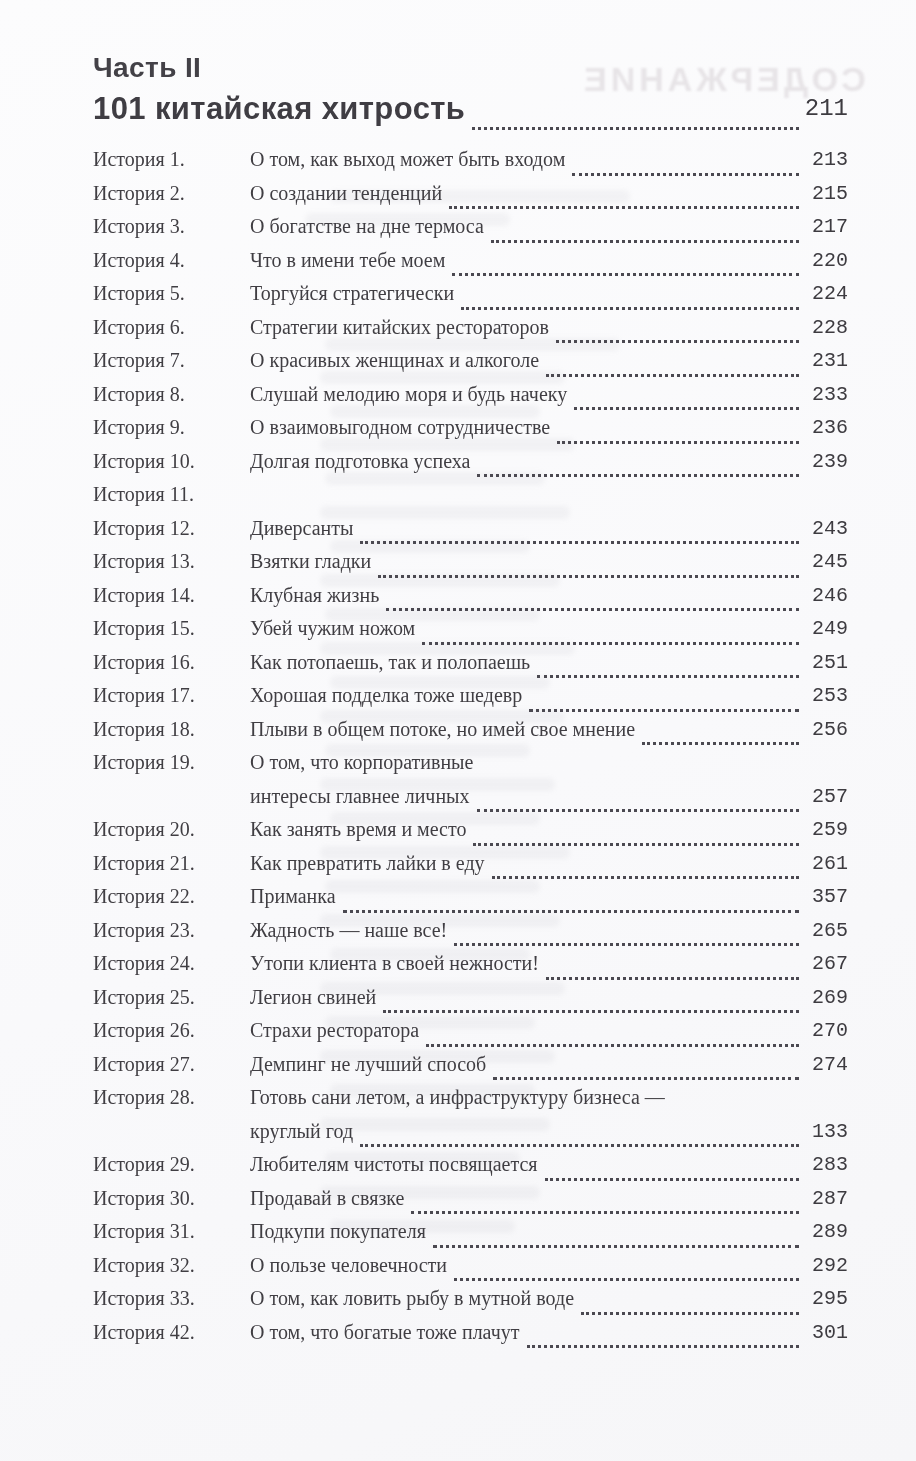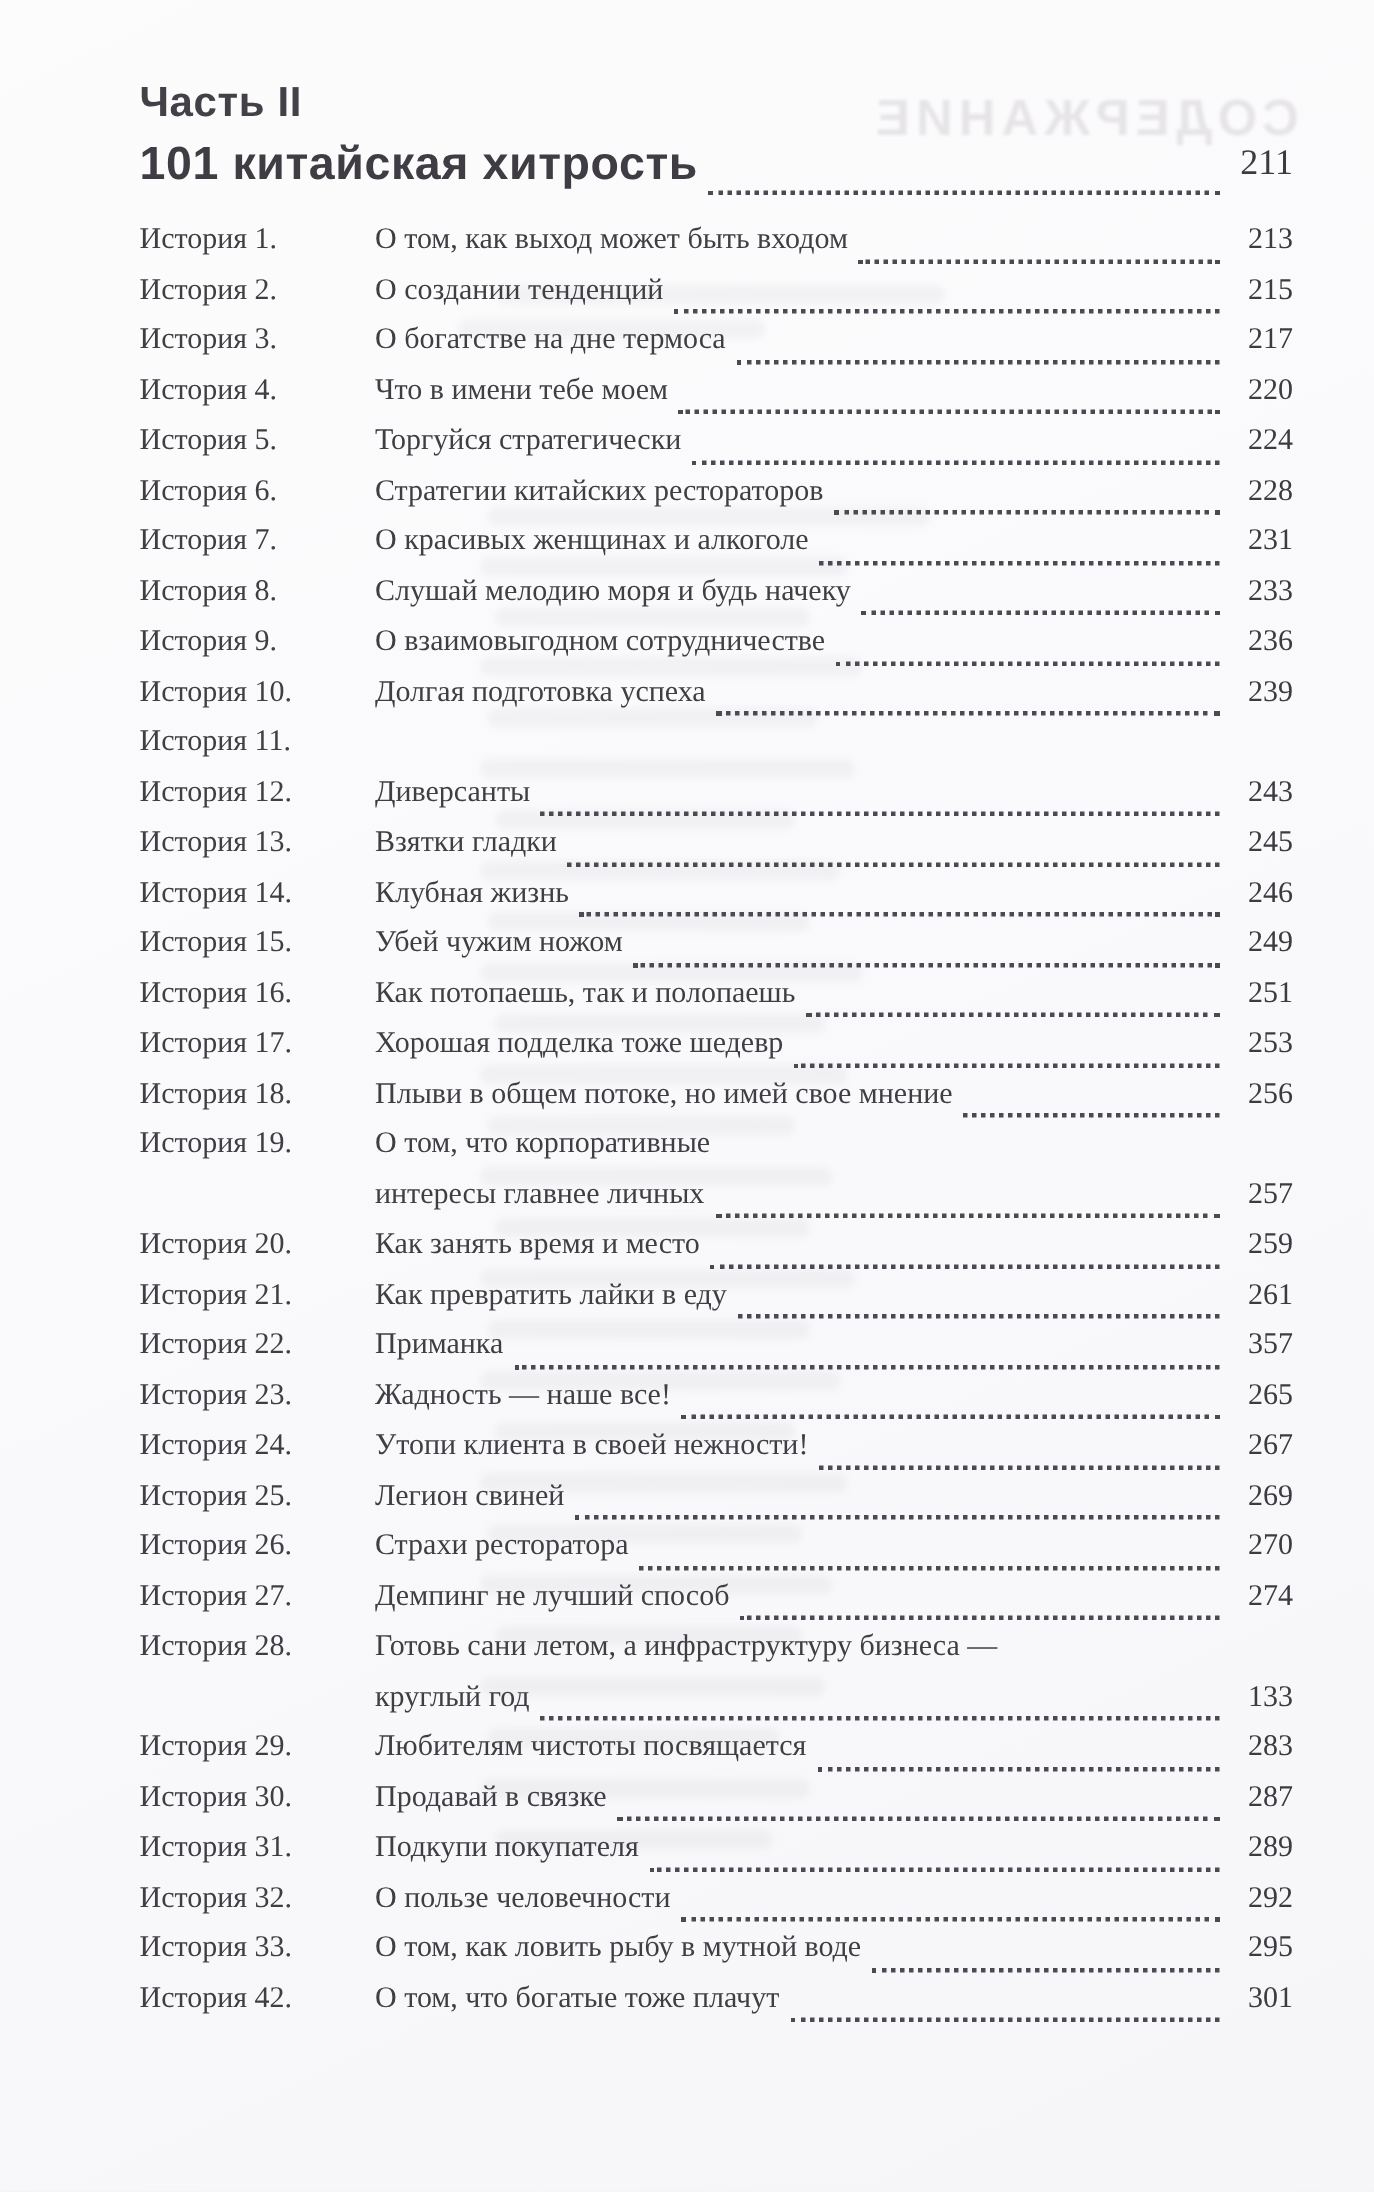--- a/index.html
+++ b/index.html
@@ -23,21 +23,21 @@
     user-select:none; pointer-events:none;
     white-space:nowrap;
   }
   .smudge {
     position:absolute; height:13px; border-radius:7px;
     background:rgba(140,128,142,0.075);
     filter:blur(2.5px);
     pointer-events:none;
   }
   
-  .content { position:absolute; left:93px; right:54px; top:50px; }
+  .content { position:absolute; left:93px; right:68px; top:50px; }
   .part-label {
     margin:0;
     font-family:"Liberation Sans", sans-serif; font-weight:700;
     font-size:28px; line-height:36px; letter-spacing:0.4px;
     color:#434147;
   }
   .part-title-row { display:flex; align-items:flex-end; line-height:44px; margin-top:1px; }
   .part-title {
     font-family:"Liberation Sans", sans-serif; font-weight:700;
     font-size:31px; letter-spacing:0.4px; color:#3f3d43;
@@ -47,22 +47,22 @@
   .toc-entry { display:flex; font-size:20px; line-height:33.5px; color:#403e43; }
   .toc-label { flex:none; width:157px; }
   .toc-body { flex:1 1 auto; min-width:0; }
   .toc-line { display:flex; align-items:flex-end; }
   .toc-text { white-space:nowrap; }
   .dots {
     flex:1 1 14px; min-width:14px; height:0; align-self:flex-end;
     border-bottom:3px dotted #4b4951;
     margin:0 5px 1px 7px;
   }
-  .toc-page { flex:none; min-width:44px; text-align:right; color:#3d3b40; }
-  .part-page { font-size:24px; font-family:Liberation Serif, serif; }
+  .toc-page { flex:none; min-width:44px; text-align:right; color:#3d3b40;font-family:Liberation Mono, monospace; }
+  .part-page { font-size:24px; font-family:Liberation Mono, monospace; }
 </style>
 </head>
 <body>
 
 <div class="scan">
 
   <div class="ghost-heading">СОДЕРЖАНИЕ</div>
 
   <div id="smudges">
       <div class="smudge" style="top: 190px; left: 330px; width: 300px;"></div>

